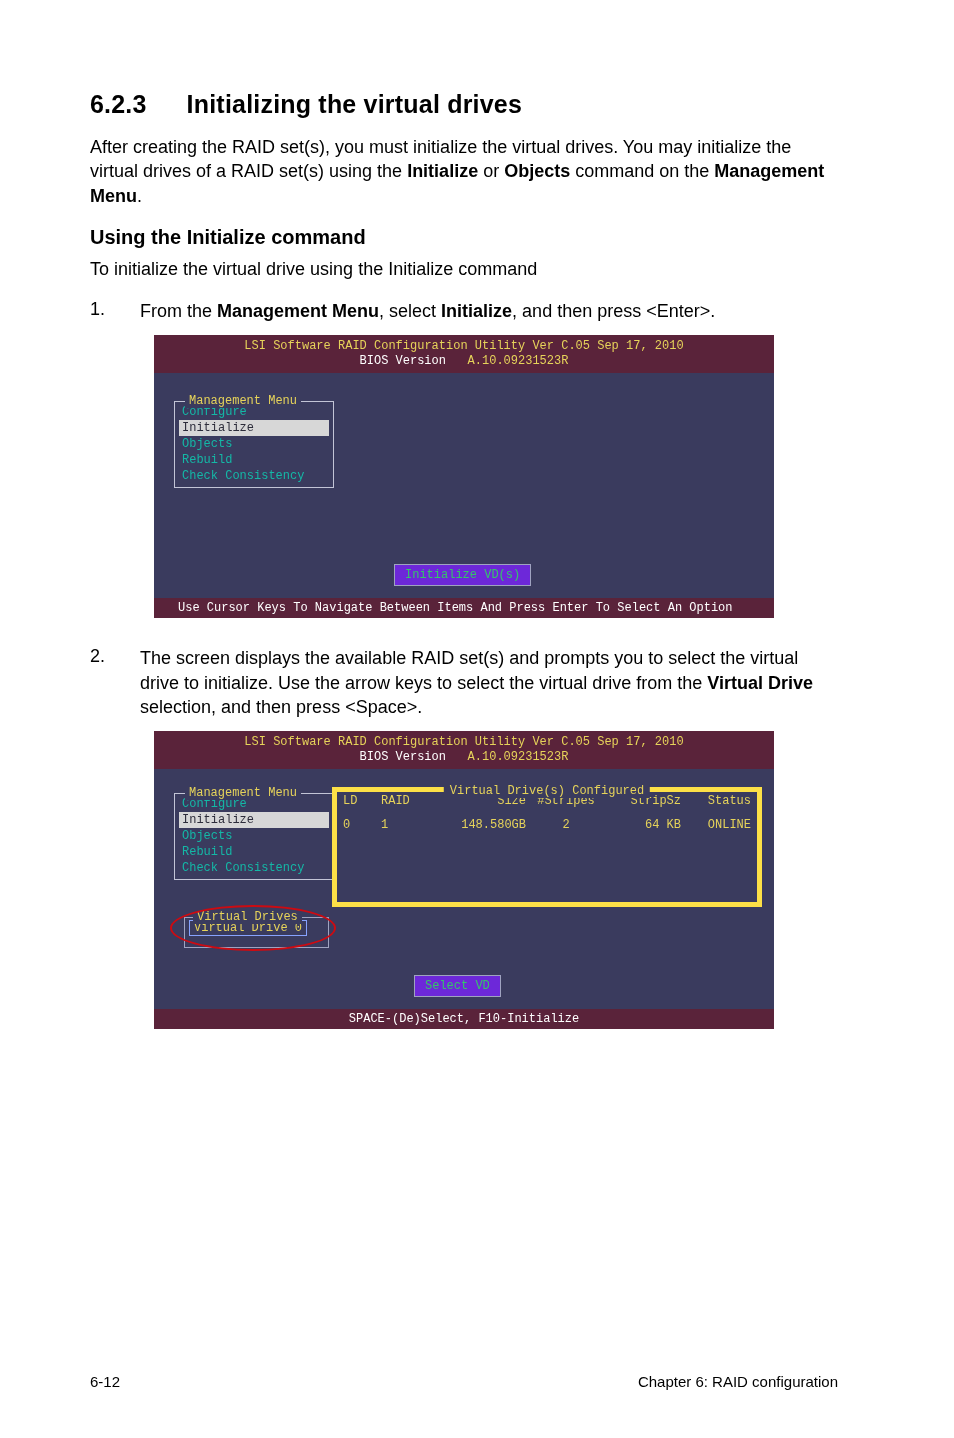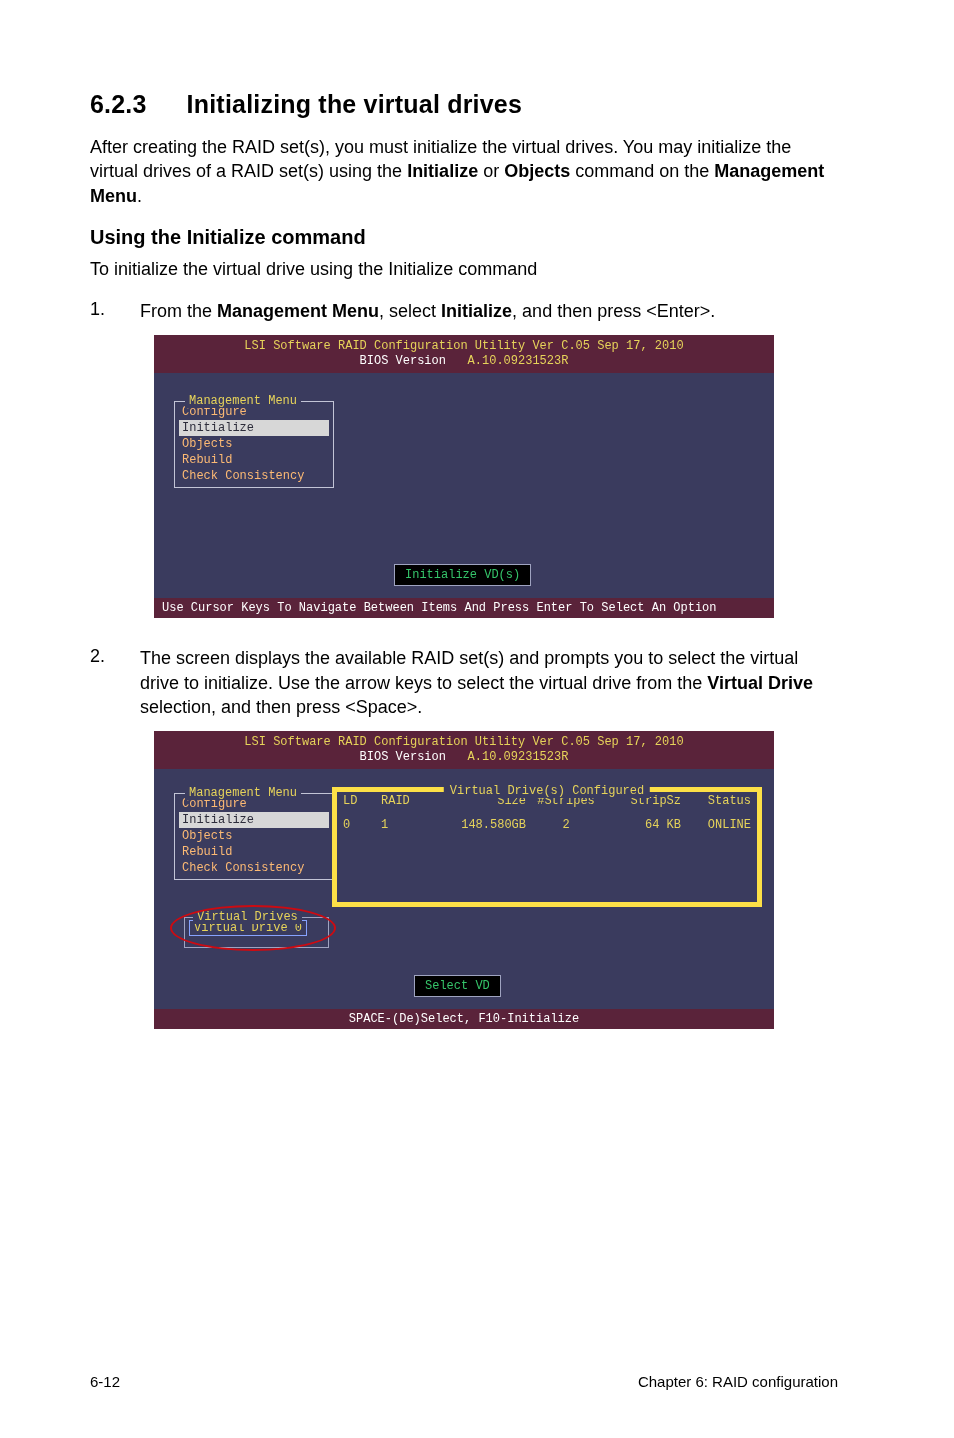--- a/index.html
+++ b/index.html
@@ -83,38 +83,38 @@
     top: -8px;
     left: 10px;
     background: #3A3B5E;
     padding: 0 4px;
     color: #e6d35a;
     white-space: nowrap;
   }
   .menu-item {
     padding: 1px 3px;
     white-space: pre;
-    color: #fdba74;
+    color: #14b8a6;
   }
   .menu-item.selected {
     background: #d7d7d7;
     color: #2c2c3a;
   }
   .action-box {
     position: absolute;
     border: 1px solid #9fa3c0;
-    background: #000000;
+    background: #6d28d9;
     color: #35c46a;
     padding: 3px 10px;
     white-space: nowrap;
   }
   .bios-footer {
     background: #5a233a;
     color: #fff;
-    padding: 3px 8px;
+    padding: 3px 24px;
     text-align: left;
     white-space: nowrap;
     overflow: hidden;
   }
   .bios-footer.center { text-align: center; }
 
   
   .table-box {
     position: absolute;
     border: 5px solid #fde047;

